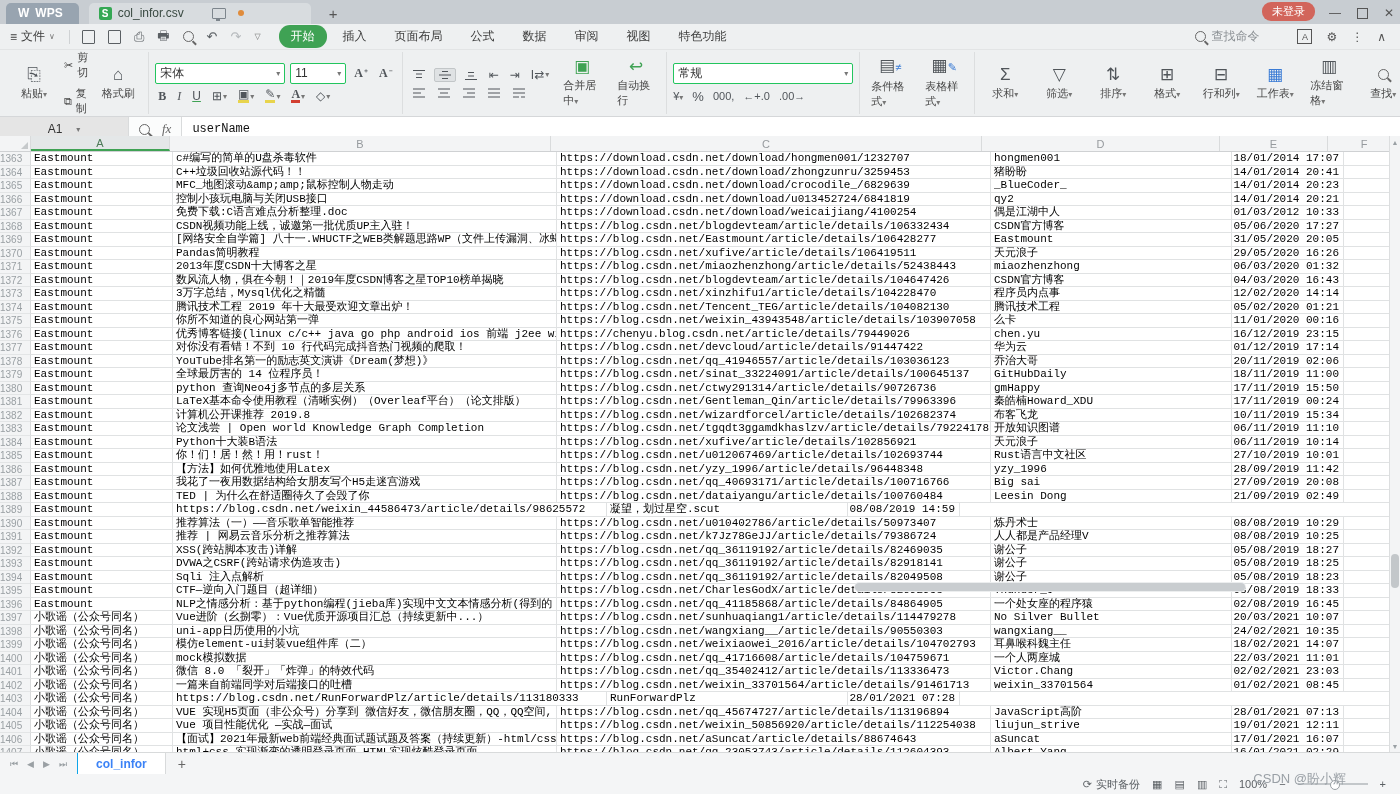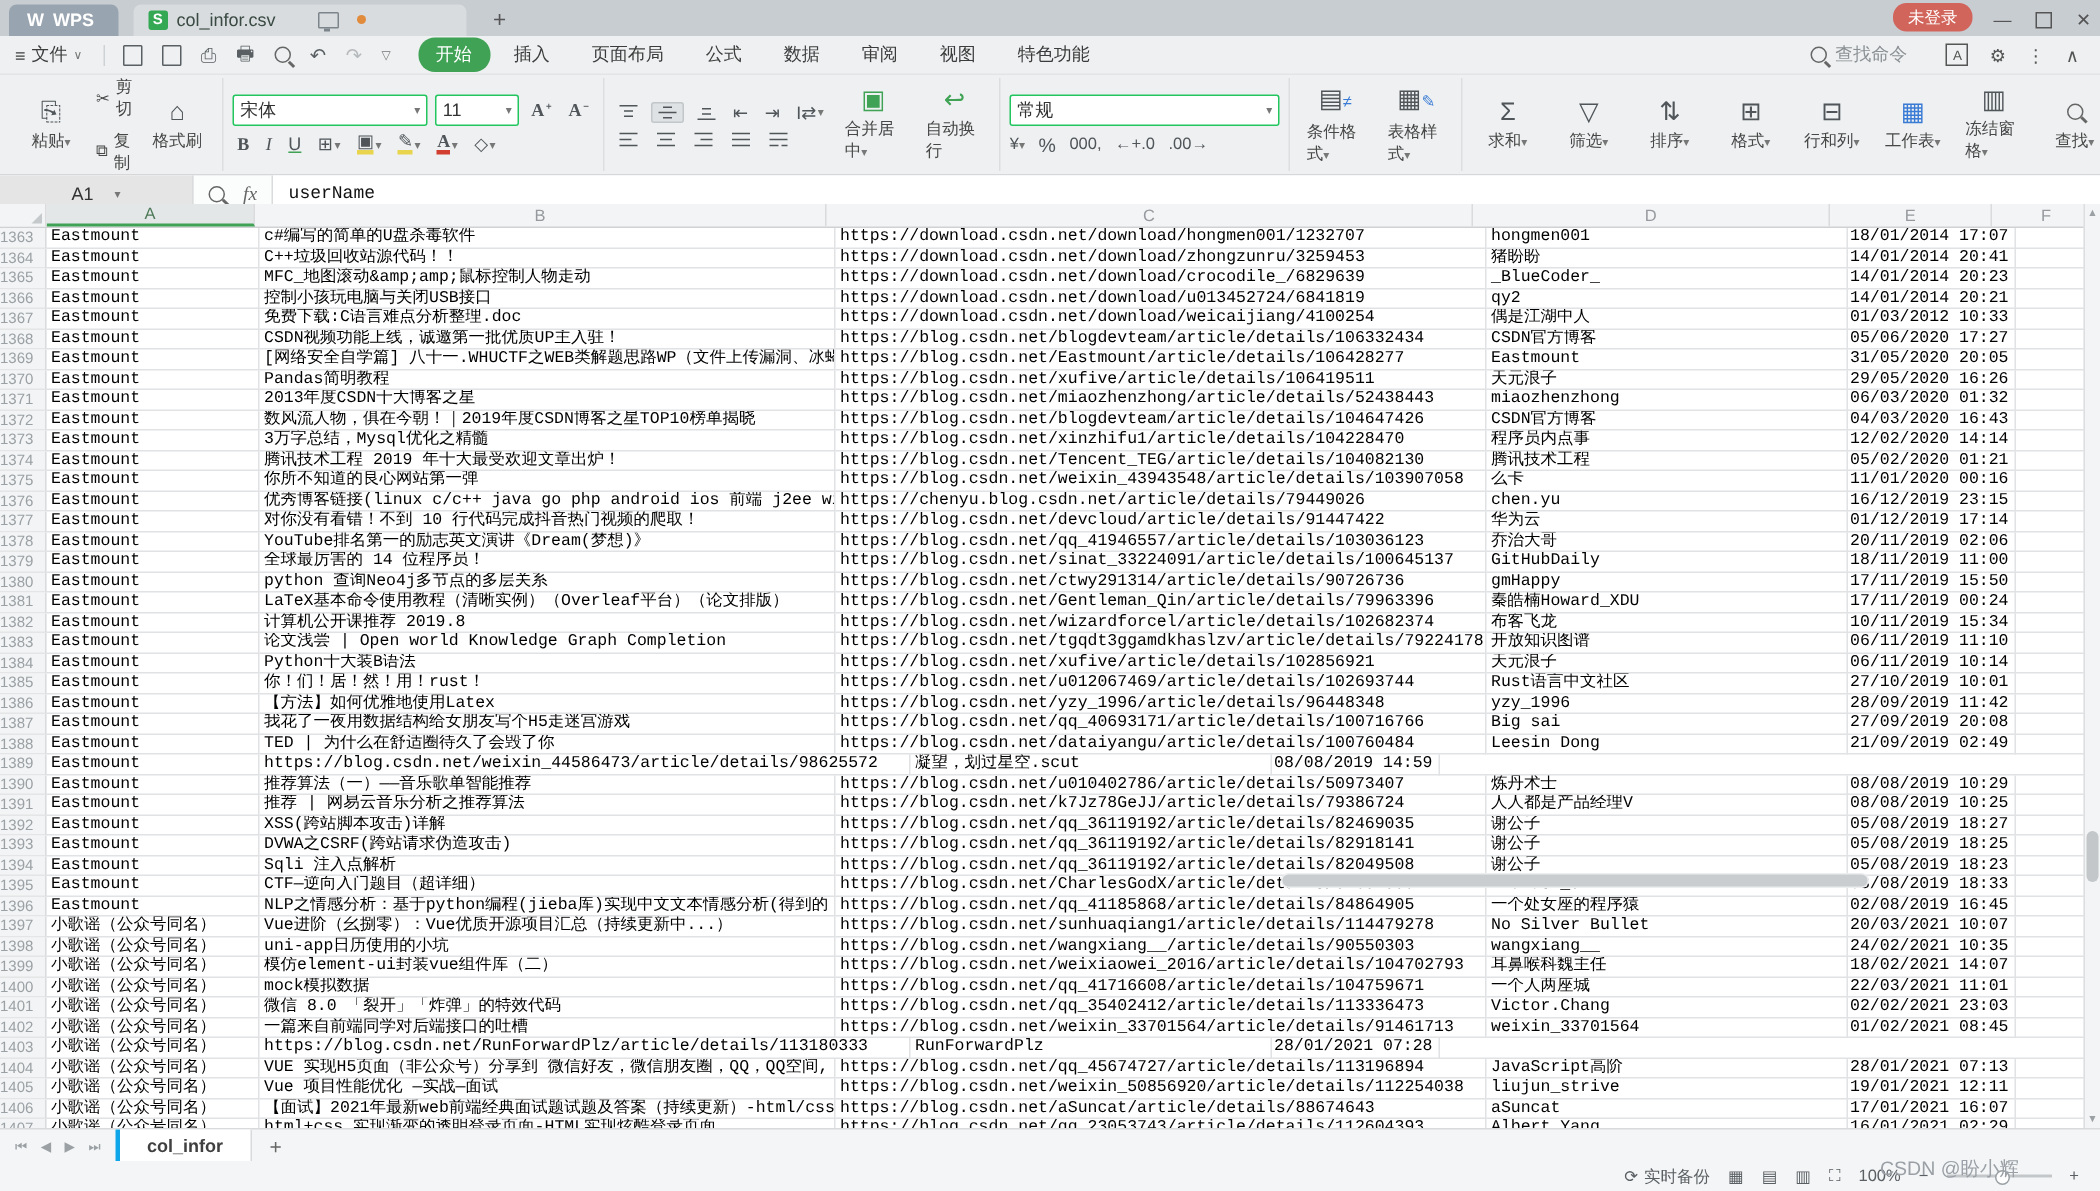--- a/index.html
+++ b/index.html
@@ -26,21 +26,21 @@
 
   
   .menubar{height:25px;background:#eef0f1;display:flex;align-items:center;border-bottom:1px solid #e2e4e5;}
   .filemenu{display:flex;align-items:center;gap:4px;padding:0 10px;color:#3c3c3c;}
   .vsep{width:1px;height:14px;background:#cfd2d4;margin:0 4px;}
   .qicons{display:flex;align-items:center;gap:13px;padding:0 8px;color:#5a5f63;font-size:13px;}
   .qicons .cssdoc{width:11px;height:12px;border:1px solid #5a5f63;border-radius:1px;display:inline-block;}
   .menutabs{display:flex;align-items:center;gap:4px;margin-left:10px;}
   .mtab{padding:3px 12px;border-radius:11px;font-size:12px;color:#3c3c3c;}
   .mtab.active{background:#3fa254;color:#fff;}
-  .cmdsearch{display:flex;align-items:center;gap:5px;color:#8b9094;margin-right:26px;}
+  .cmdsearch{display:flex;align-items:center;gap:5px;color:#8b9094;margin-right:38px;}
   .ricons{display:flex;align-items:center;gap:14px;margin-right:14px;color:#555;}
   .abox{width:13px;height:13px;border:1px solid #555;font-size:9px;display:flex;align-items:center;justify-content:center;}
 
   
   .toolbar{height:62px;background:#eef0f1;border-bottom:1px solid #d5d7d9;display:flex;align-items:stretch;padding:2px 4px;}
   .group{display:flex;align-items:center;padding:0 6px;border-right:1px solid #dcdedf;gap:6px;}
   .bigbtn{display:flex;flex-direction:column;align-items:center;justify-content:center;gap:3px;
           font-size:11px;color:#474747;padding:2px 5px;min-width:38px;}
   .bigbtn .glyph{font-size:17px;line-height:17px;color:#50555a;}
   .caret{font-size:8px;color:#777;}
@@ -91,22 +91,22 @@
   .vscroll{position:absolute;top:136px;right:0;width:10px;height:616px;background:#f3f4f5;border-left:1px solid #dcdedf;}
   .varrow{height:12px;display:flex;align-items:center;justify-content:center;color:#9aa0a4;font-size:7px;}
   .vthumb{position:absolute;left:1px;width:8px;height:34px;top:418px;background:#c3c7ca;border-radius:4px;}
   .hscroll{position:absolute;left:30px;right:14px;bottom:160px;height:9px;}
   .hthumb{position:absolute;left:825px;width:390px;height:8px;background:#c9cdd0;border-radius:4px;box-shadow:0 0 0 1px #eceeef;}
 
   
   .sheetbar{position:absolute;left:0;right:0;top:752px;height:22px;background:#f4f5f6;border-top:1px solid #d8dadb;
             display:flex;align-items:center;}
   .nav{display:flex;gap:9px;color:#9aa0a4;font-size:9px;padding:0 10px;}
-  .stab{background:#fff;border-left:3px solid #0ea5e9;border-right:1px solid #d8dadb;height:100%;
-        display:flex;align-items:center;padding:0 18px;color:#404040;font-weight:bold;font-size:12px;}
+  .stab{background:#fff;border-left:1px solid #0ea5e9;border-right:1px solid #d8dadb;height:100%;
+        display:flex;align-items:center;padding:0 18px;color:#3b82f6;font-weight:bold;font-size:12px;}
   .addsheet{padding:0 12px;color:#666;font-size:14px;}
   .statusbar{position:absolute;left:0;right:0;top:774px;height:20px;background:#f4f5f6;
              display:flex;align-items:center;justify-content:flex-end;gap:12px;padding-right:14px;color:#5a5f63;}
   .sb-item{display:flex;align-items:center;gap:4px;font-size:11px;}
   .zoomtrack{width:70px;height:2px;background:#c3c7ca;position:relative;}
   .zoomknob{position:absolute;left:32px;top:-3px;width:8px;height:8px;border-radius:50%;background:#fff;border:1px solid #9aa0a4;}
   .watermark{position:absolute;right:54px;bottom:6px;color:#9aa0a6;font-size:13px;z-index:60;
              font-family:"Liberation Sans",sans-serif;}
 </style>
 </head>

